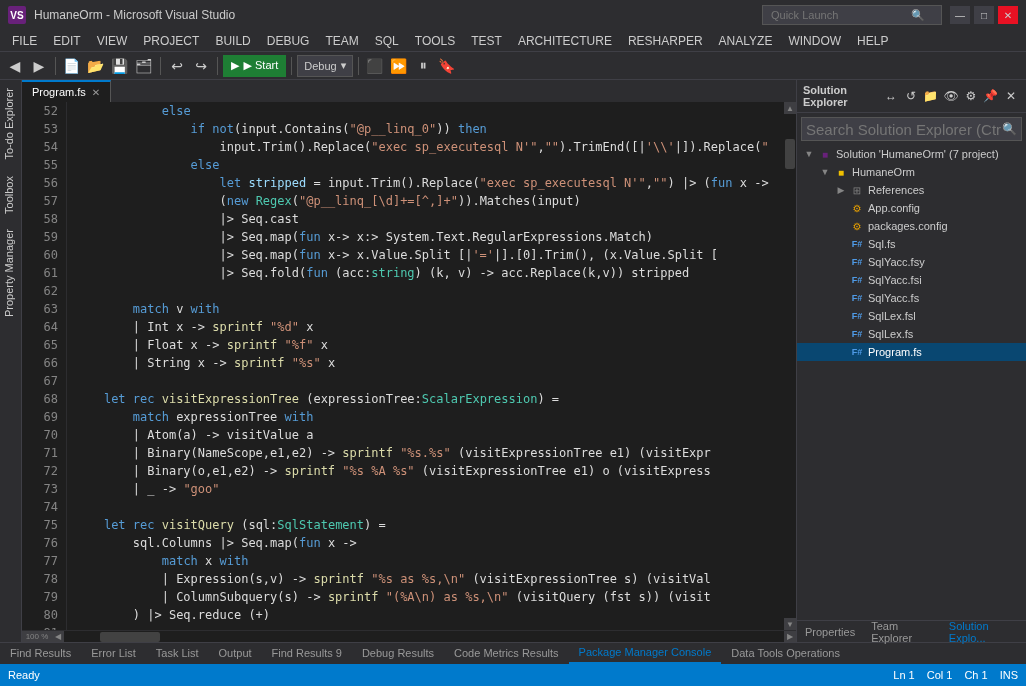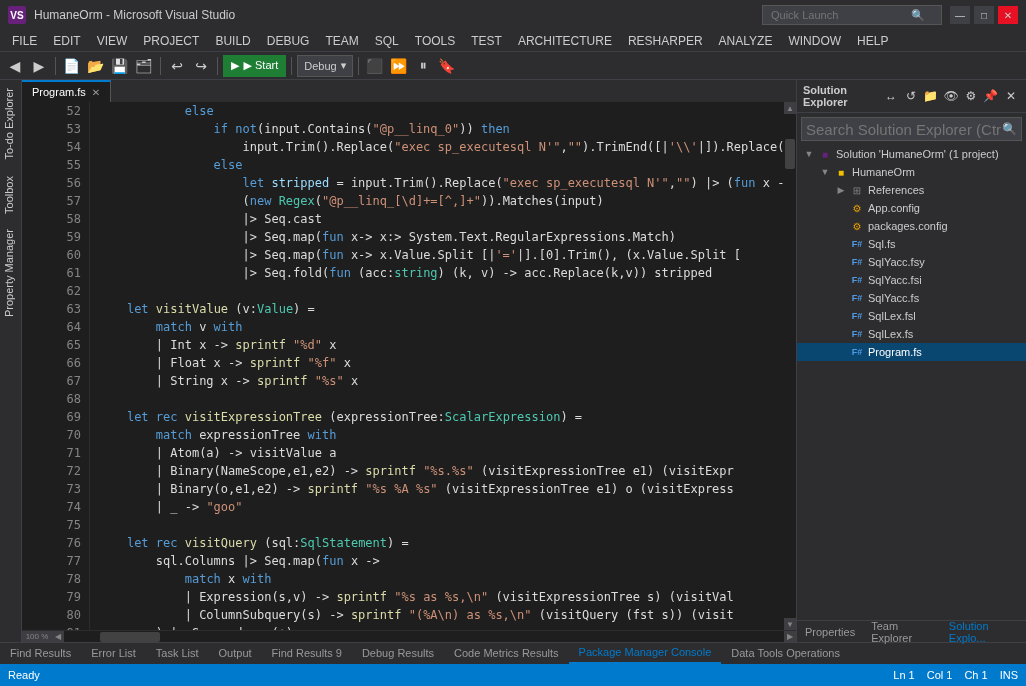--- a/index.html
+++ b/index.html
@@ -33,21 +33,21 @@
     #left-sidebar { width: 22px; background: #2d2d30; display: flex; flex-direction: column; border-right: 1px solid #3f3f46; }
     .sidebar-tab-vert { writing-mode: vertical-rl; transform: rotate(180deg); padding: 8px 3px; font-size: 11px; color: #ccc; cursor: pointer; white-space: nowrap; }
 
     
     #editor-container { flex: 1; display: flex; flex-direction: column; background: #1e1e1e; overflow: hidden; }
     #tab-bar { background: #2d2d30; height: 22px; display: flex; align-items: flex-end; }
     .editor-tab { padding: 3px 10px; font-size: 11px; color: #ccc; cursor: pointer; display: flex; align-items: center; gap: 6px; height: 22px; background: #3f3f46; border-top: 1px solid #555; border-right: 1px solid #555; }
     .editor-tab.active { background: #1e1e1e; color: white; border-top: 2px solid #007acc; border-bottom: none; }
     .tab-close { font-size: 10px; color: #999; cursor: pointer; }
     #code-area { flex: 1; display: flex; overflow: hidden; }
-    #line-numbers { width: 68px; background: #1e1e1e; color: #858585; font-family: 'Consolas', monospace; font-size: 12px; line-height: 18px; padding: 0 8px 0 20px; text-align: right; overflow: hidden; user-select: none; border-right: 1px solid #2d2d30; }
+    #line-numbers { width: 45px; background: #1e1e1e; color: #858585; font-family: 'Consolas', monospace; font-size: 12px; line-height: 18px; padding: 0 8px 0 20px; text-align: right; overflow: hidden; user-select: none; border-right: 1px solid #2d2d30; }
     #code-content { flex: 1; overflow: auto; padding: 0 8px; font-family: 'Consolas', monospace; font-size: 12px; line-height: 18px; }
     .code-line { white-space: pre; height: 18px; }
     
     .kw { color: #569cd6; }
     .str { color: #ce9178; }
     .ident { color: #9cdcfe; }
     .fn { color: #dcdcaa; }
     .type { color: #4ec9b0; }
 
     
@@ -203,21 +203,20 @@
         <div class="code-line">                <span class="kw">if not</span>(input.Contains(<span class="str">"@p__linq_0"</span>)) <span class="kw">then</span></div>
         <div class="code-line">                    input.Trim().Replace(<span class="str">"exec sp_executesql N'"</span>,<span class="str">""</span>).TrimEnd([|<span class="str">'\\'</span>|]).Replace(<span class="str">"</span></div>
         <div class="code-line">                <span class="kw">else</span></div>
         <div class="code-line">                    <span class="kw">let</span> <span class="ident">stripped</span> = input.Trim().Replace(<span class="str">"exec sp_executesql N'"</span>,<span class="str">""</span>) |&gt; (<span class="kw">fun</span> x -&gt;</div>
         <div class="code-line">                    (<span class="kw">new</span> <span class="type">Regex</span>(<span class="str">"@p__linq_[\d]+=[^,]+"</span>)).Matches(input)</div>
         <div class="code-line">                    |&gt; Seq.cast</div>
         <div class="code-line">                    |&gt; Seq.map(<span class="kw">fun</span> x-&gt; x:&gt; System.Text.RegularExpressions.Match)</div>
         <div class="code-line">                    |&gt; Seq.map(<span class="kw">fun</span> x-&gt; x.Value.Split [|<span class="str">'='</span>|].[0].Trim(), (x.Value.Split [</div>
         <div class="code-line">                    |&gt; Seq.fold(<span class="kw">fun</span> (acc:<span class="type">string</span>) (k, v) -&gt; acc.Replace(k,v)) stripped</div>
         <div class="code-line"></div>
-        <div class="code-line">    <span class="kw">let</span> <span class="fn">visitValue</span> (v:<span class="type">Value</span>) =</div>
         <div class="code-line">        <span class="kw">match</span> v <span class="kw">with</span></div>
         <div class="code-line">        | Int x -&gt; <span class="fn">sprintf</span> <span class="str">"%d"</span> x</div>
         <div class="code-line">        | Float x -&gt; <span class="fn">sprintf</span> <span class="str">"%f"</span> x</div>
         <div class="code-line">        | String x -&gt; <span class="fn">sprintf</span> <span class="str">"%s"</span> x</div>
         <div class="code-line"></div>
         <div class="code-line">    <span class="kw">let rec</span> <span class="fn">visitExpressionTree</span> (expressionTree:<span class="type">ScalarExpression</span>) =</div>
         <div class="code-line">        <span class="kw">match</span> expressionTree <span class="kw">with</span></div>
         <div class="code-line">        | Atom(a) -&gt; visitValue a</div>
         <div class="code-line">        | Binary(NameScope,e1,e2) -&gt; <span class="fn">sprintf</span> <span class="str">"%s.%s"</span> (visitExpressionTree e1) (visitExpr</div>
         <div class="code-line">        | Binary(o,e1,e2) -&gt; <span class="fn">sprintf</span> <span class="str">"%s %A %s"</span> (visitExpressionTree e1) o (visitExpress</div>
@@ -267,21 +266,21 @@
     </div>
     <div id="solution-search">
       <input type="text" placeholder="Search Solution Explorer (Ctrl+;)" style="font-size: 15px; width: 100%;">
       <span>🔍</span>
     </div>
     <div id="tree-area">
 
       <div class="tree-item" style="padding-left:4px;">
         <span class="tree-arrow">▼</span>
         <span class="tree-icon icon-solution">■</span>
-        <span>Solution 'HumaneOrm' (1 project)</span>
+        <span>Solution 'HumaneOrm' (7 project)</span>
       </div>
 
       <div class="tree-item" style="padding-left:20px;">
         <span class="tree-arrow">▼</span>
         <span class="tree-icon icon-project">■</span>
         <span>HumaneOrm</span>
       </div>
 
       <div class="tree-item" style="padding-left:36px;">
         <span class="tree-arrow">▶</span>

